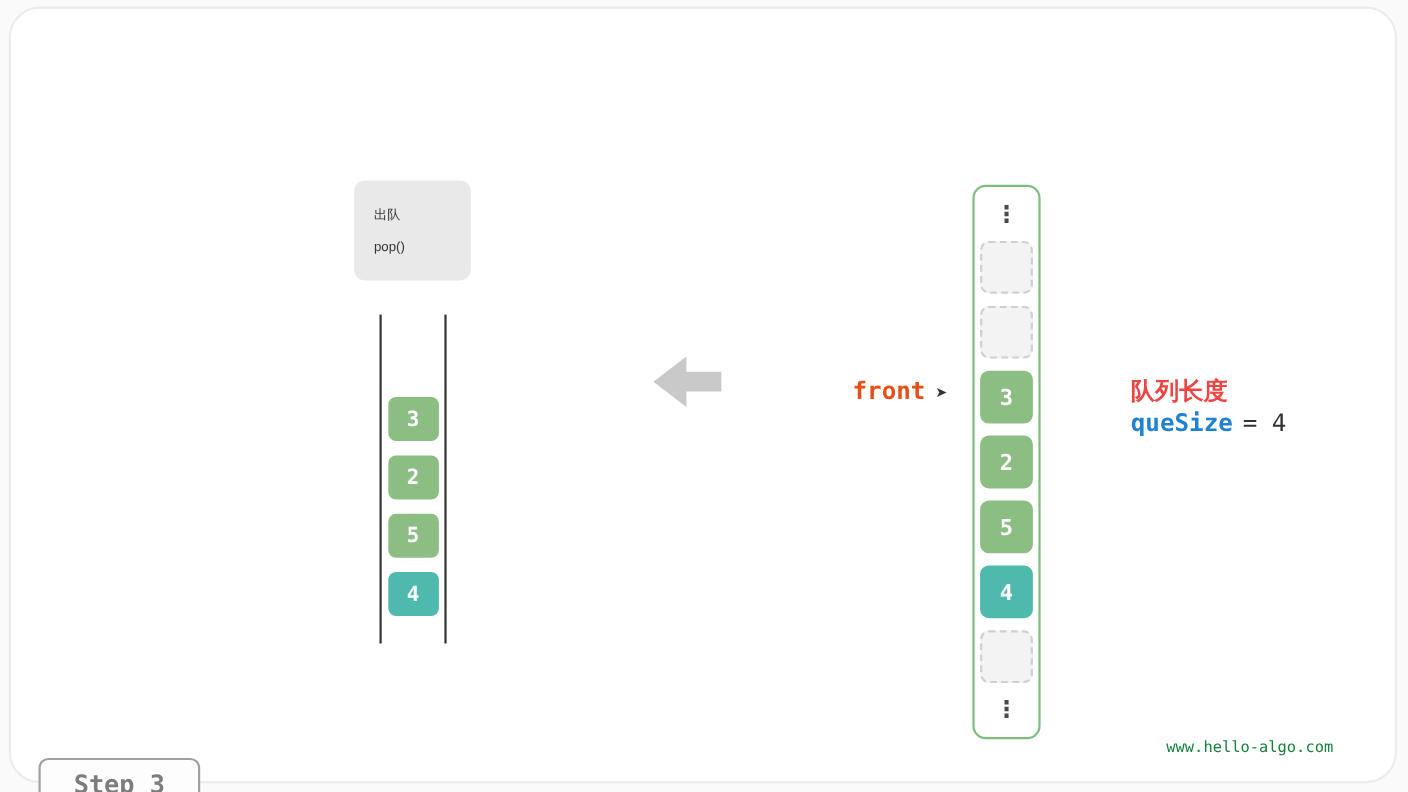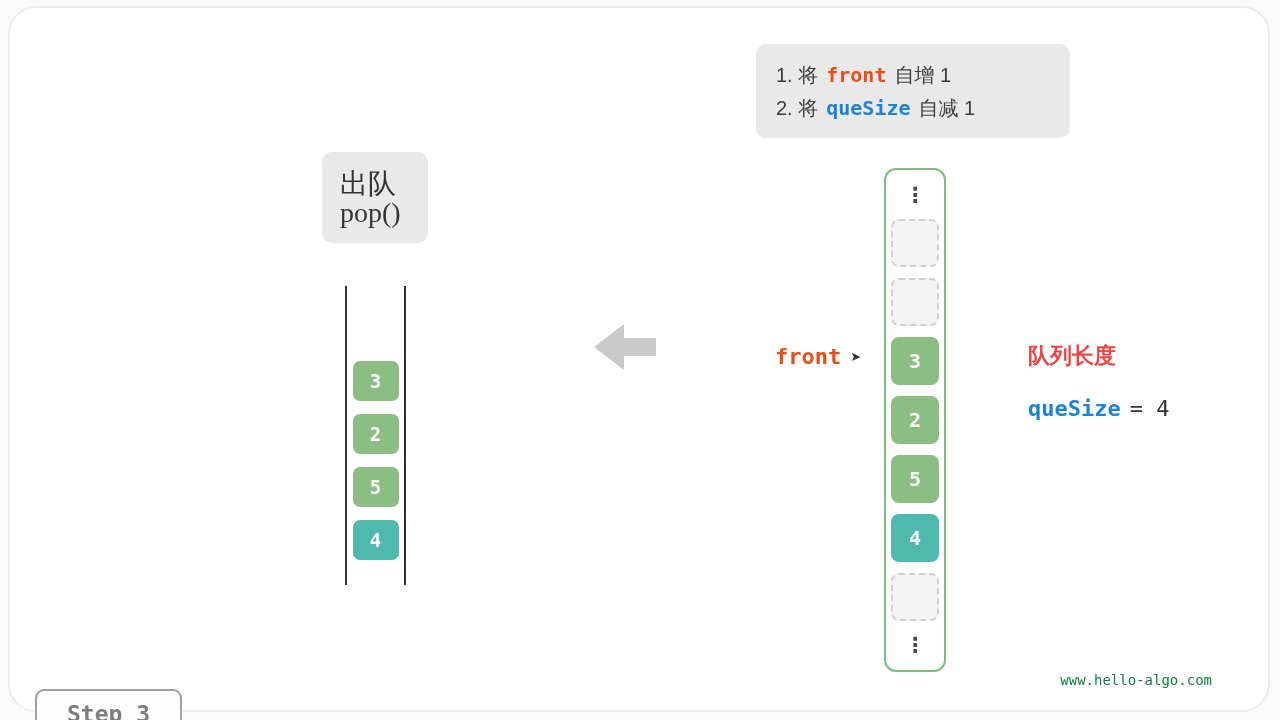--- a/index.html
+++ b/index.html
@@ -15,21 +15,21 @@
     color: #3b3b3b;
   }
   .card {
     position: absolute; left: 8px; top: 6px;
     width: 1262px; height: 706px;
     background: #ffffff;
     border: 2px solid #ececec;
     border-radius: 28px;
     box-sizing: border-box;
   }
-  .mono { font-family: Liberation Serif, serif; }
+  .mono { font-family: Liberation Sans, sans-serif; }
   .code {
     font-family: "DejaVu Sans Mono", "Liberation Mono", monospace;
     font-weight: bold;
     margin: 0 8px;
   }
   .orange { color: #e84f16; }
   .blue   { color: #1f82d2; }
 
   
   .instruction {
@@ -37,26 +37,26 @@
     width: 314px; height: 94px;
     background: #e9e9e9; border-radius: 10px;
     box-sizing: border-box;
     padding: 15px 0 0 20px;
     font-size: 20px; color: #3b3b3b;
   }
   .instr-line { line-height: 33px; white-space: nowrap; }
 
   
   .op-box {
-    position: absolute; left: 322px; top: 152px;
+    position: absolute; left: 322px; top: 164px;
     width: 106px; height: 91px;
     background: #e9e9e9; border-radius: 10px;
     box-sizing: border-box;
     padding: 17px 0 0 18px;
-    font-size: 28px; color: #333;
+    font-size: 12px; color: #333;
     line-height: 29px;
   }
 
   
   .aqueue {
     position: absolute; left: 345px; top: 286px;
     width: 61px; height: 299px;
     border-left: 2.5px solid #343434;
     border-right: 2.5px solid #343434;
     box-sizing: border-box;
@@ -125,21 +125,21 @@
     display: flex; align-items: center; justify-content: center;
     font-family: "DejaVu Sans", sans-serif;
     font-weight: bold; font-size: 21px; color: #4a4a4a;
     flex: 0 0 auto;
   }
 
   
   .qlen { position: absolute; left: 1028px; top: 341px; }
   .qlen-label { font-size: 22px; font-weight: 600; color: #ef4444; line-height: 30px; }
   .qlen-eq {
-    margin-top: 23px;
+    margin-top: 0;
     font-size: 22px; color: #333; line-height: 30px;
     font-family: "DejaVu Sans Mono", "Liberation Mono", monospace;
   }
   .qlen-eq .code { margin: 0; }
   .qlen-eq .val { margin-left: 9px; }
 
   
   .step {
     position: absolute; left: 35px; top: 643px;
     width: 147px; height: 49px;
@@ -157,28 +157,20 @@
     font-family: "DejaVu Sans Mono", "Liberation Mono", monospace;
     font-size: 14px; color: #15803d;
   }
 </style>
 </head>
 <body>
 
 <div class="stage">
   <div class="card"></div>
 
-  <div class="instruction">
-    <div class="instr-line">
-      <span>1. 将</span><span class="code orange">front</span><span>自增 1</span>
-    </div>
-    <div class="instr-line">
-      <span>2. 将</span><span class="code blue">queSize</span><span>自减 1</span>
-    </div>
-  </div>
 
   <div class="op-box">
     <div>出队</div>
     <div class="mono">pop()</div>
   </div>
 
   <div class="aqueue">
     <div class="acell green">3</div>
     <div class="acell green">2</div>
     <div class="acell green">5</div>

